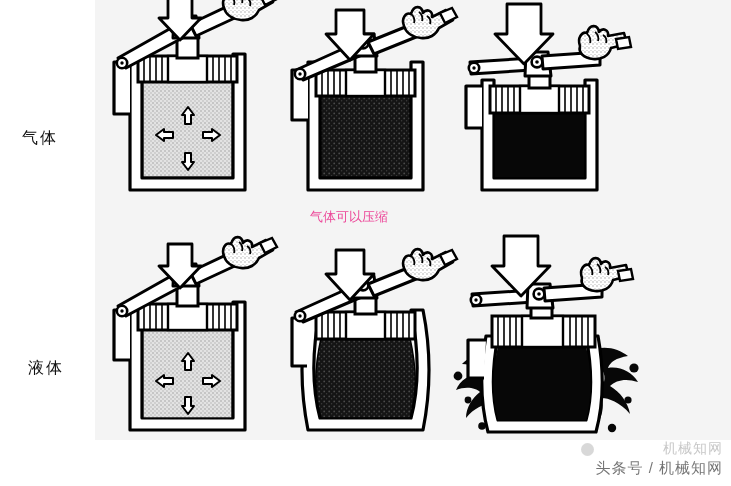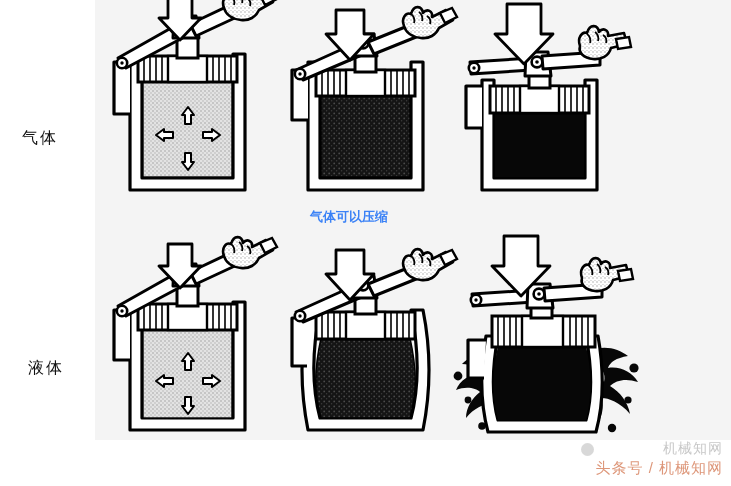--- a/index.html
+++ b/index.html
@@ -12,39 +12,39 @@
   .backdrop{position:absolute;left:95px;top:0px;width:636px;height:440px;
             background:#f4f4f4;}
 
   
   .row-label{position:absolute;font-size:16px;letter-spacing:2px;color:#111;
              font-family:"Liberation Serif","DejaVu Serif",serif;white-space:nowrap;text-align:right;}
   .row-label.gas{left:22px;top:128px;}
   .row-label.liquid{left:28px;top:358px;}
 
   
-  .caption{position:absolute;font-size:13px;color:#3b82f6;white-space:nowrap;
-           font-family:"Liberation Serif","DejaVu Serif",serif;font-weight:bold;}
+  .caption{position:absolute;font-size:13px;color:#ec4899;white-space:nowrap;
+           font-family:"Liberation Serif","DejaVu Serif",serif;}
   .caption.c1{left:310px;top:208px;}
   .caption.c2{left:303px;top:430px;}
 
   
   .cell{position:absolute;width:200px;height:215px;}
   .r1{top:2px;} .r2{top:240px;}
   .c1{left:100px;} .c2{left:278px;} .c3{left:452px;}
 
   .cell svg{display:block;width:100%;height:100%;overflow:visible;}
 
   
   .watermark{position:absolute;right:6px;bottom:2px;width:150px;height:44px;
              opacity:.55;}
   .wm-line{position:absolute;white-space:nowrap;color:#8d8d8d;
            font-family:"Liberation Sans","DejaVu Sans",sans-serif;}
   .wm-top{right:2px;top:0px;font-size:14px;letter-spacing:1px;color:#9a9a9a;}
-  .wm-bot{right:2px;top:19px;font-size:15px;letter-spacing:1px;color:#c2410c;}
+  .wm-bot{right:2px;top:19px;font-size:15px;letter-spacing:1px;color:#000000;}
   .wm-dot{position:absolute;left:6px;top:3px;width:13px;height:13px;
           border-radius:50%;background:#b9b9b9;}
 </style>
 </head>
 <body>
 
 <div id="stage">
 
   <div class="backdrop"></div>
 

